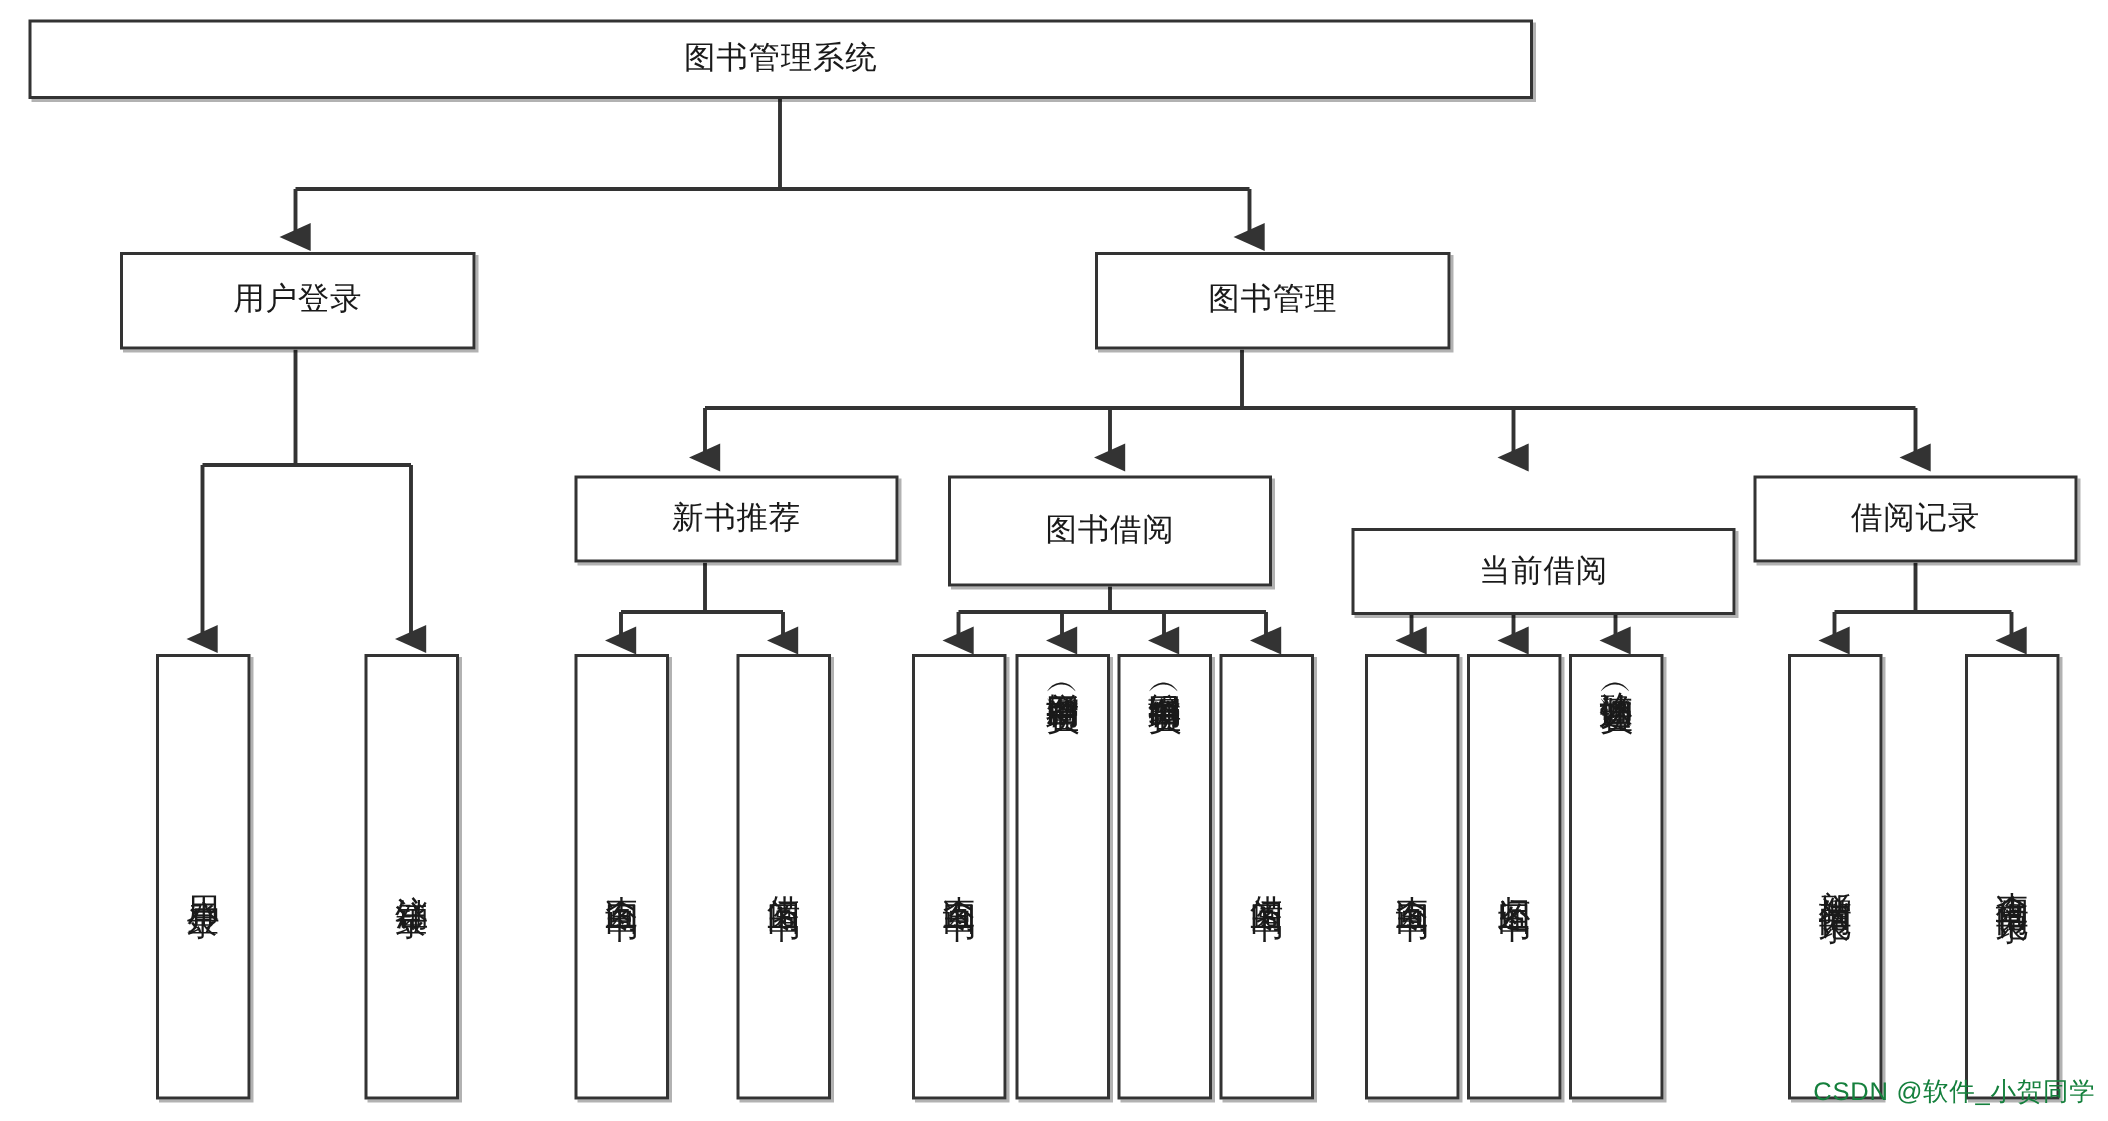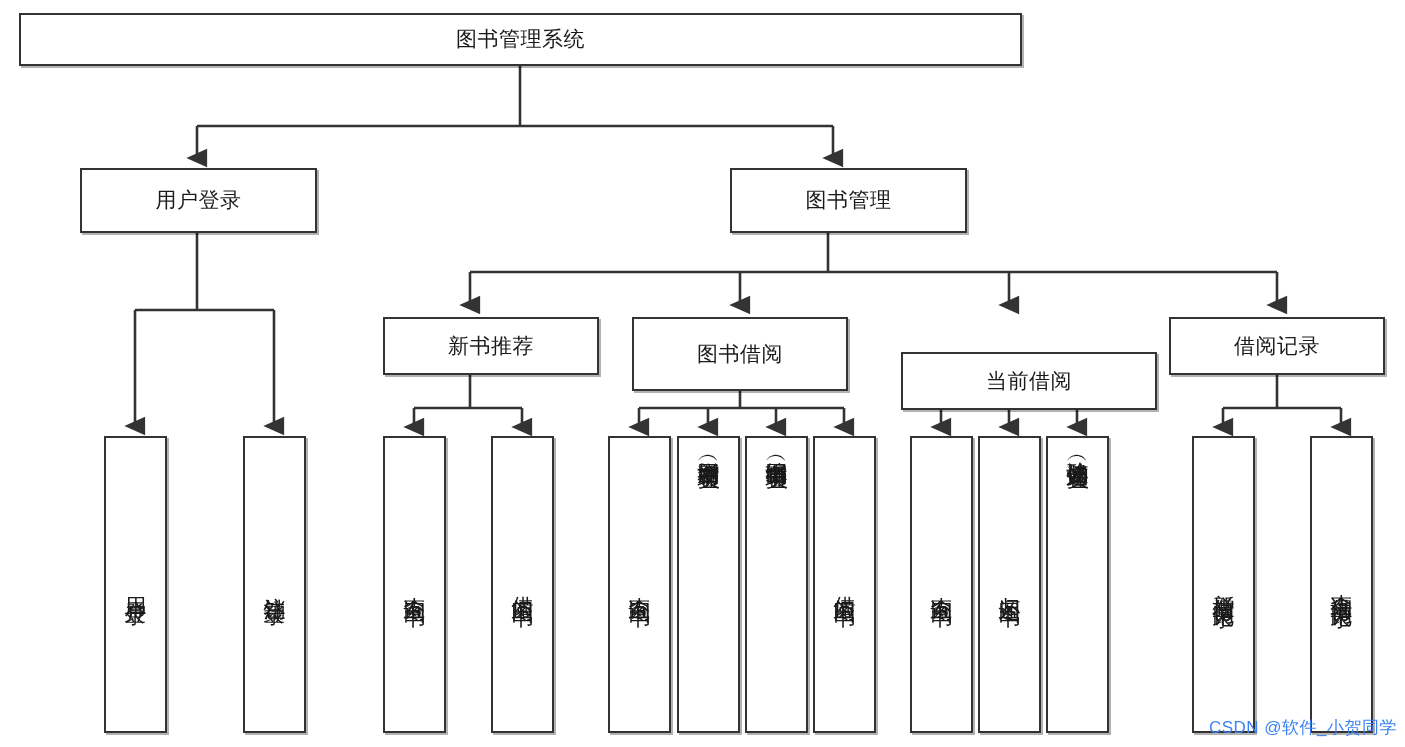--- a/index.html
+++ b/index.html
@@ -62,21 +62,21 @@
   }
   .node-box.center-v {
     align-items: center;
     padding-top: 0;
   }
   .watermark {
     position: absolute;
     right: 8px;
     bottom: 8px;
     font-size: 17px;
-    color: #3b82f6;
+    color: #15803d;
     letter-spacing: 0.5px;
     white-space: nowrap;
     pointer-events: none;
   }
 </style>
 </head>
 <body>
 
 <div id="diagram-root">
 

